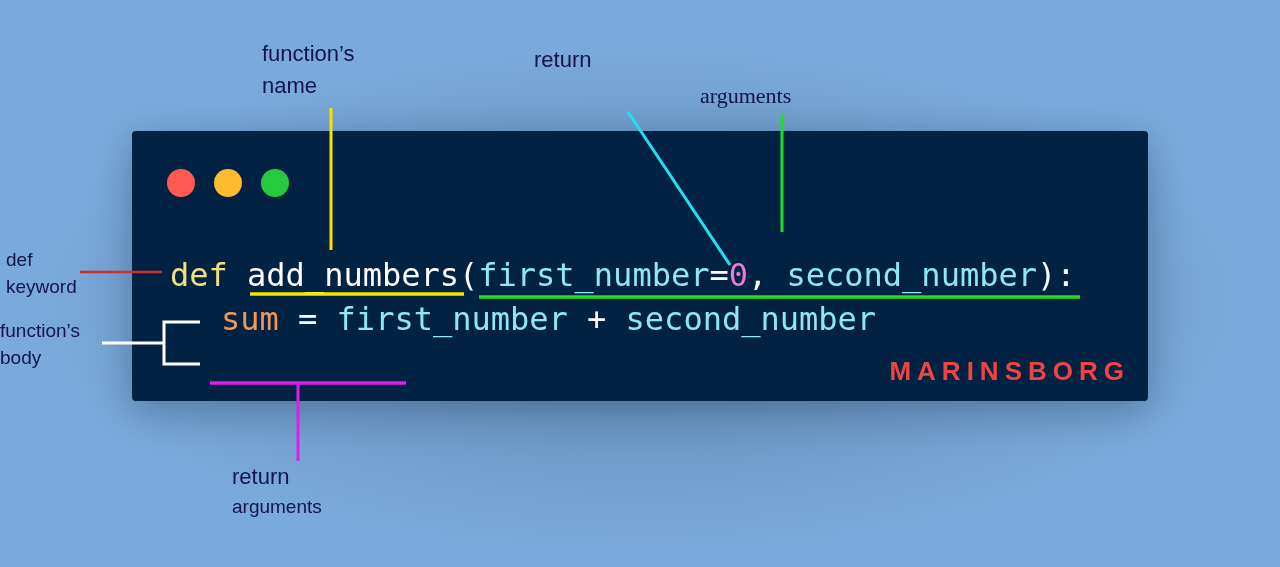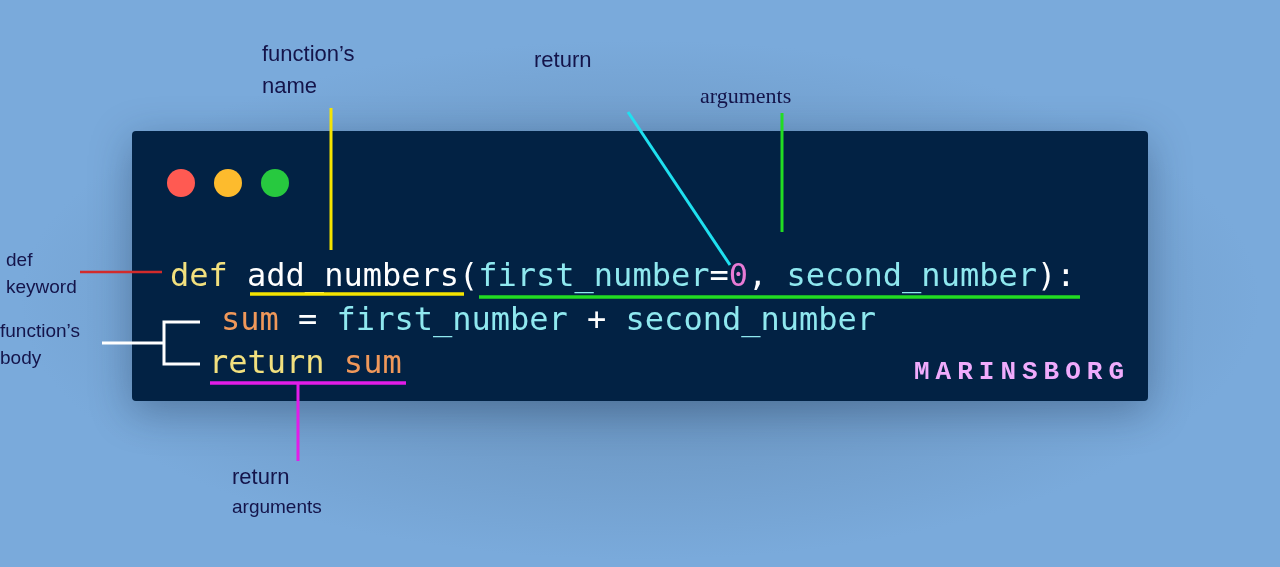--- a/index.html
+++ b/index.html
@@ -25,22 +25,22 @@
     position:absolute; font-family:"DejaVu Sans Mono", monospace; font-size:32px;
     white-space:pre; line-height:40px;
   }
   .kw { color:#f2e07e; }
   .fn { color:#ffffff; }
   .arg { color:#8fe8ef; }
   .num { color:#e87bd5; }
   .var { color:#f0985a; }
   .pun { color:#ffffff; }
   .watermark {
-    position:absolute; right:18px; bottom:14px; font-family:Liberation Mono, monospace;
-    font-weight:bold; font-size:26px; letter-spacing:6px; color:#f0abfc;
+    position:absolute; right:18px; bottom:14px; font-family:Liberation Sans, sans-serif;
+    font-weight:bold; font-size:26px; letter-spacing:6px; color:#ef4444;
   }
 </style>
 </head>
 <body>
 
 <div class="label" style="left:262px; top:38px; width:140px;">
   <div>function’s</div>
   <div>name</div>
 </div>
 <div class="label" style="left:534px; top:44px; width:120px;">
@@ -66,21 +66,20 @@
 
 <div class="card">
   <div class="dot" style="left:35px; background:#ff5a52;"></div>
   <div class="dot" style="left:82px; background:#fdbb2d;"></div>
   <div class="dot" style="left:129px; background:#27c93f;"></div>
 
   <div class="code" style="left:38px; top:124px;"><span class="kw">def</span> <span class="fn">add_numbers</span><span class="pun">(</span><span class="arg">first_number</span><span class="pun">=</span><span class="num">0</span><span class="pun">,</span> <span class="arg">second_number</span><span class="pun">):</span></div>
 
   <div class="code" style="left:77px; top:168px;margin-left:12px;"><span class="var">sum</span><span class="pun"> = </span><span class="arg">first_number</span><span class="pun"> + </span><span class="arg">second_number</span></div>
 
-  <div class="code" style="left:77px; top:211px;"><span class="kw">return</span> <span class="var">sum</span></div>
 
   <div class="watermark">MARINSBORG</div>
 </div>
 
 <svg width="1280" height="567" style="position:absolute; left:0; top:0; pointer-events:none;">
 
   <line x1="80" y1="272" x2="162" y2="272" stroke="#d22b2b" stroke-width="2.5"></line>
 
   <line x1="331" y1="108" x2="331" y2="250" stroke="#f5e400" stroke-width="3"></line>
   <line x1="250" y1="294" x2="464" y2="294" stroke="#f5e400" stroke-width="3.5"></line>

